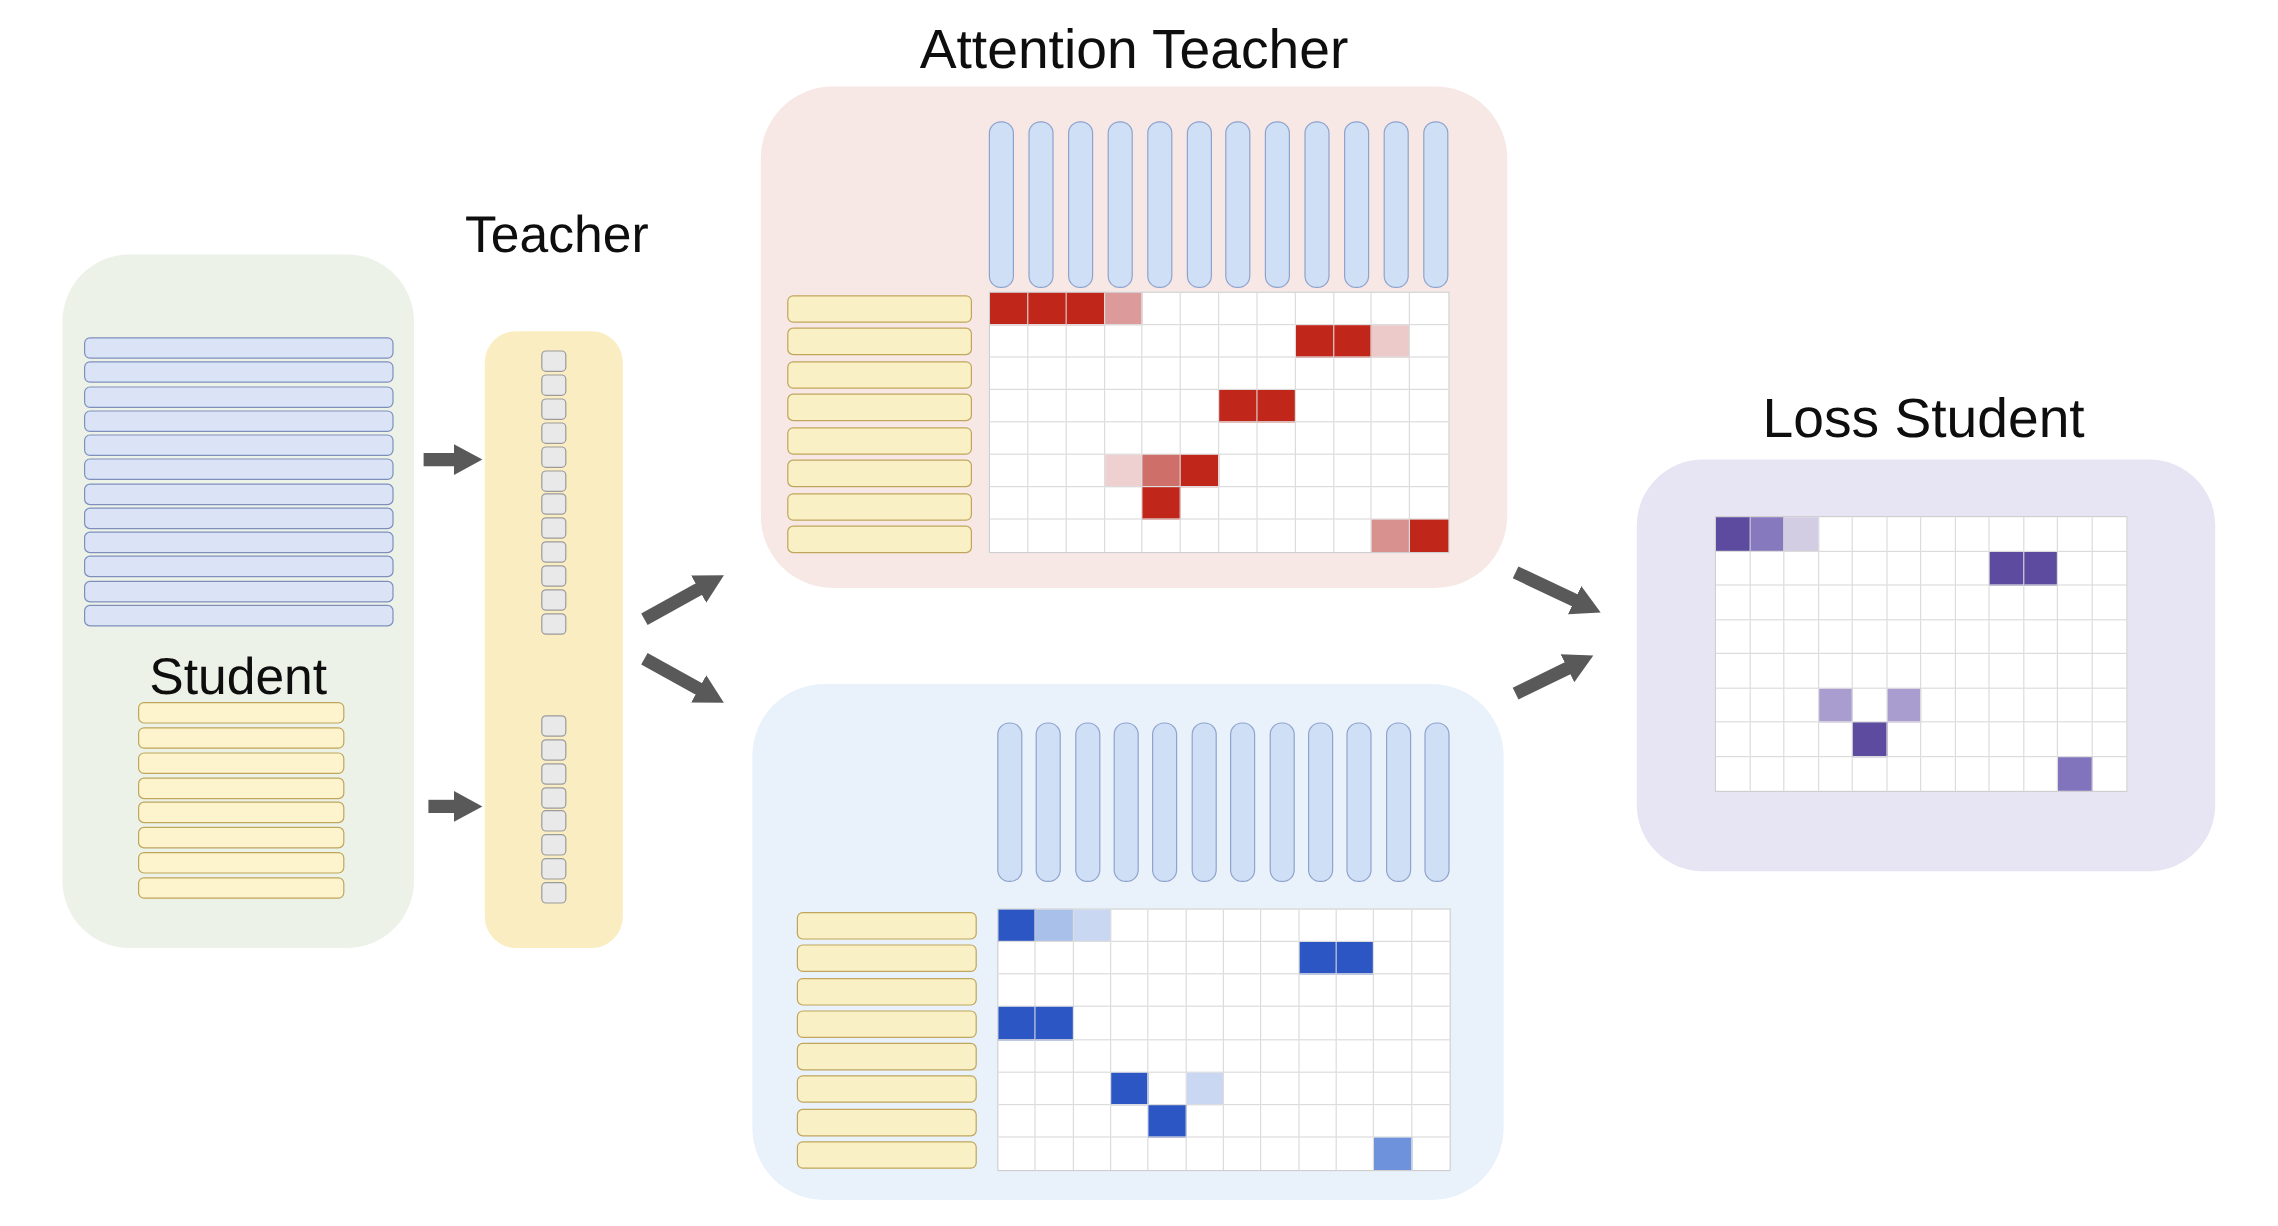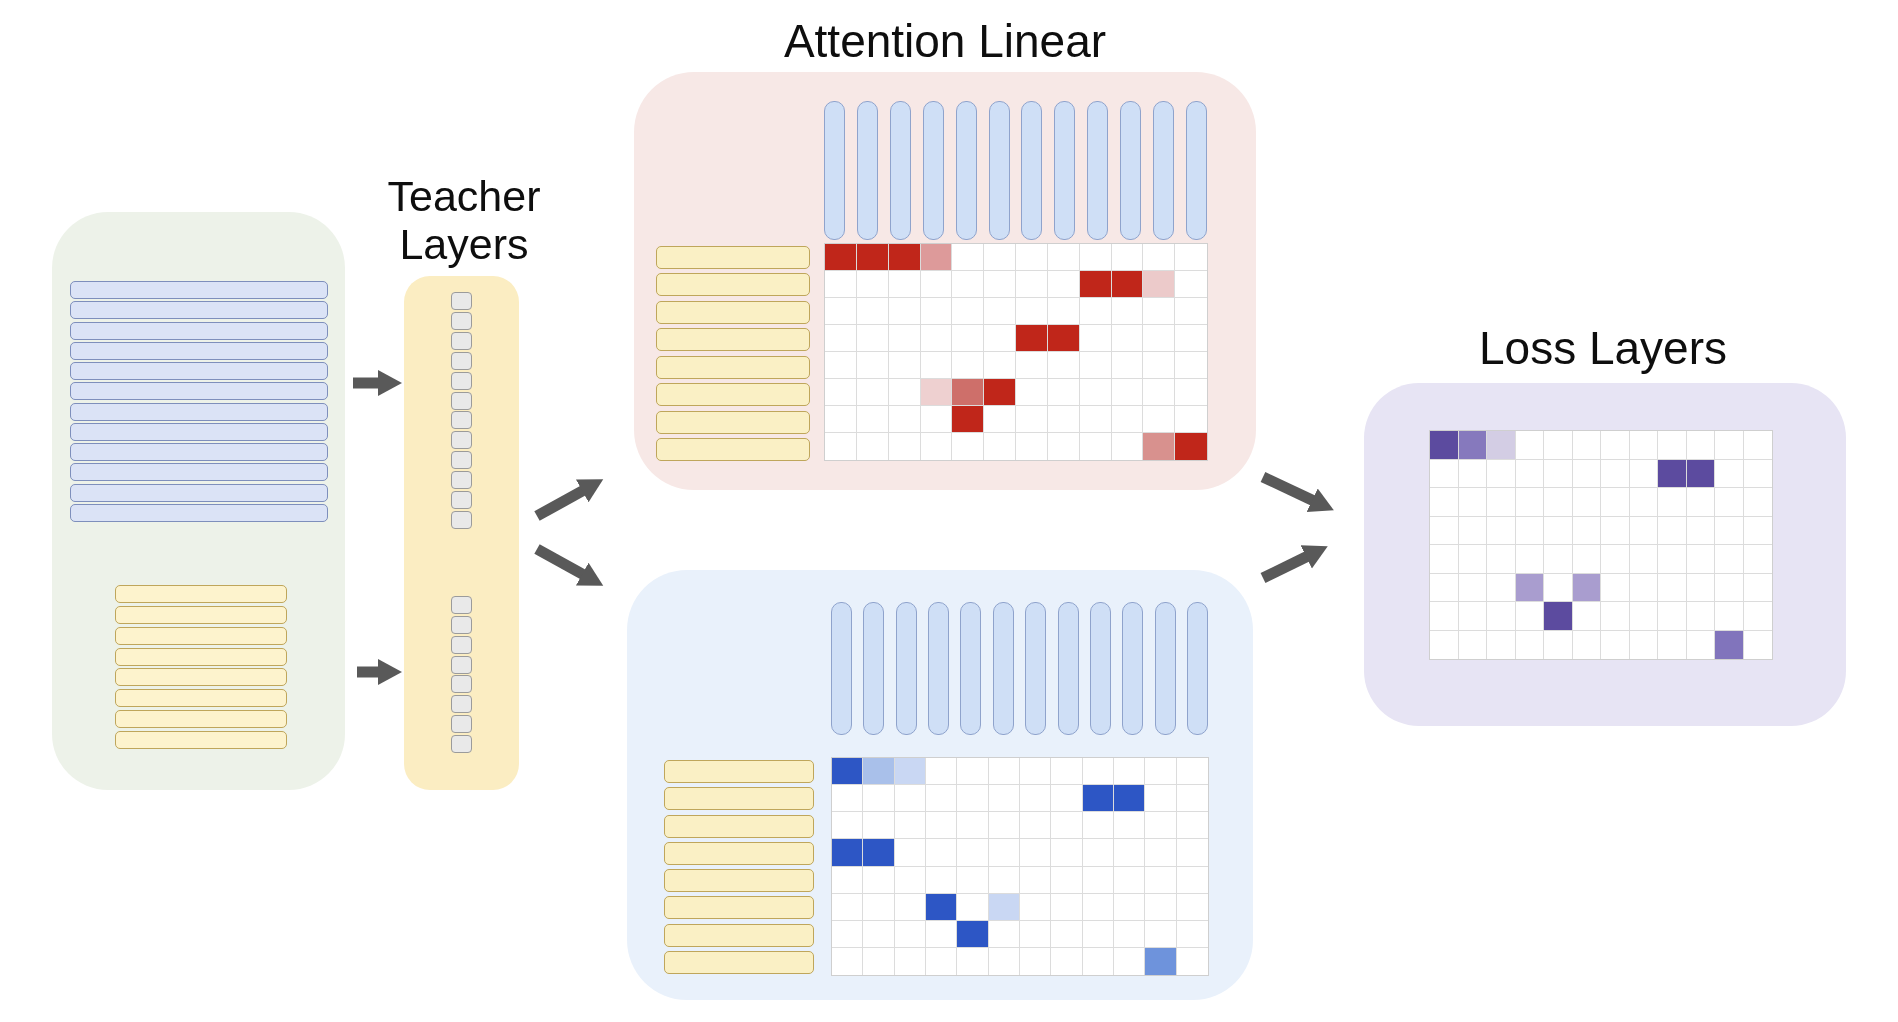--- a/index.html
+++ b/index.html
@@ -83,35 +83,35 @@
         <div class="trow" style="background: rgb(219, 227, 246); border: 1px solid rgb(126, 143, 188);"></div>
         <div class="trow" style="background: rgb(219, 227, 246); border: 1px solid rgb(126, 143, 188);"></div>
         <div class="trow" style="background: rgb(219, 227, 246); border: 1px solid rgb(126, 143, 188);"></div>
         <div class="trow" style="background: rgb(219, 227, 246); border: 1px solid rgb(126, 143, 188);"></div>
         <div class="trow" style="background: rgb(219, 227, 246); border: 1px solid rgb(126, 143, 188);"></div>
         <div class="trow" style="background: rgb(219, 227, 246); border: 1px solid rgb(126, 143, 188);"></div>
         <div class="trow" style="background: rgb(219, 227, 246); border: 1px solid rgb(126, 143, 188);"></div>
         <div class="trow" style="background: rgb(219, 227, 246); border: 1px solid rgb(126, 143, 188);"></div>
         <div class="trow" style="background: rgb(219, 227, 246); border: 1px solid rgb(126, 143, 188);"></div>
       </div>
+    <div class="io-title s">Student</div>
     <div class="student-rows">
         <div class="srow" style="background: rgb(253, 243, 205); border: 1px solid rgb(191, 166, 91);"></div>
         <div class="srow" style="background: rgb(253, 243, 205); border: 1px solid rgb(191, 166, 91);"></div>
         <div class="srow" style="background: rgb(253, 243, 205); border: 1px solid rgb(191, 166, 91);"></div>
         <div class="srow" style="background: rgb(253, 243, 205); border: 1px solid rgb(191, 166, 91);"></div>
         <div class="srow" style="background: rgb(253, 243, 205); border: 1px solid rgb(191, 166, 91);"></div>
         <div class="srow" style="background: rgb(253, 243, 205); border: 1px solid rgb(191, 166, 91);"></div>
         <div class="srow" style="background: rgb(253, 243, 205); border: 1px solid rgb(191, 166, 91);"></div>
         <div class="srow" style="background: rgb(253, 243, 205); border: 1px solid rgb(191, 166, 91);"></div>
       </div>
   </section>
 
   <div class="linear-label">
     <div>Teacher</div>
-    <div>Layers</div>
   </div>
   <section class="linear-box" style="background: rgb(251, 237, 194);">
     <div class="cell-stack top">
         <div class="lcell" style="background: rgb(233, 233, 233); border: 1px solid rgb(155, 155, 155);"></div>
         <div class="lcell" style="background: rgb(233, 233, 233); border: 1px solid rgb(155, 155, 155);"></div>
         <div class="lcell" style="background: rgb(233, 233, 233); border: 1px solid rgb(155, 155, 155);"></div>
         <div class="lcell" style="background: rgb(233, 233, 233); border: 1px solid rgb(155, 155, 155);"></div>
         <div class="lcell" style="background: rgb(233, 233, 233); border: 1px solid rgb(155, 155, 155);"></div>
         <div class="lcell" style="background: rgb(233, 233, 233); border: 1px solid rgb(155, 155, 155);"></div>
         <div class="lcell" style="background: rgb(233, 233, 233); border: 1px solid rgb(155, 155, 155);"></div>
@@ -126,21 +126,21 @@
         <div class="lcell" style="background: rgb(233, 233, 233); border: 1px solid rgb(155, 155, 155);"></div>
         <div class="lcell" style="background: rgb(233, 233, 233); border: 1px solid rgb(155, 155, 155);"></div>
         <div class="lcell" style="background: rgb(233, 233, 233); border: 1px solid rgb(155, 155, 155);"></div>
         <div class="lcell" style="background: rgb(233, 233, 233); border: 1px solid rgb(155, 155, 155);"></div>
         <div class="lcell" style="background: rgb(233, 233, 233); border: 1px solid rgb(155, 155, 155);"></div>
         <div class="lcell" style="background: rgb(233, 233, 233); border: 1px solid rgb(155, 155, 155);"></div>
         <div class="lcell" style="background: rgb(233, 233, 233); border: 1px solid rgb(155, 155, 155);"></div>
       </div>
   </section>
 
-  <div class="matrix-title attn-title">Attention Linear</div>
+  <div class="matrix-title attn-title">Attention Teacher</div>
   <section class="matrix-box attn" id="attn-box" style="background: rgb(247, 232, 230);">
     <div class="capsules">
         <div class="capsule" style="background: rgb(207, 223, 246); border-color: rgb(143, 163, 204);"></div>
         <div class="capsule" style="background: rgb(207, 223, 246); border-color: rgb(143, 163, 204);"></div>
         <div class="capsule" style="background: rgb(207, 223, 246); border-color: rgb(143, 163, 204);"></div>
         <div class="capsule" style="background: rgb(207, 223, 246); border-color: rgb(143, 163, 204);"></div>
         <div class="capsule" style="background: rgb(207, 223, 246); border-color: rgb(143, 163, 204);"></div>
         <div class="capsule" style="background: rgb(207, 223, 246); border-color: rgb(143, 163, 204);"></div>
         <div class="capsule" style="background: rgb(207, 223, 246); border-color: rgb(143, 163, 204);"></div>
         <div class="capsule" style="background: rgb(207, 223, 246); border-color: rgb(143, 163, 204);"></div>
@@ -377,21 +377,21 @@
         <div class="gcell lastr" style="border-color: rgb(220, 220, 220);"></div>
         <div class="gcell lastr" style="border-color: rgb(220, 220, 220);"></div>
         <div class="gcell lastr" style="border-color: rgb(220, 220, 220);"></div>
         <div class="gcell lastr" style="border-color: rgb(220, 220, 220);"></div>
         <div class="gcell lastr" style="border-color: rgb(220, 220, 220);"></div>
         <div class="gcell lastr" style="border-color: rgb(220, 220, 220); background: rgb(110, 147, 220);"></div>
         <div class="gcell lastc lastr" style="border-color: rgb(220, 220, 220);"></div>
       </div>
   </section>
 
-  <div class="matrix-title loss-title">Loss Layers</div>
+  <div class="matrix-title loss-title">Loss Student</div>
   <section class="matrix-box lossbox" id="loss-box" style="background: rgb(231, 228, 244);">
     <div class="grid" style="background: rgb(255, 255, 255);">
         <div class="gcell" style="border-color: rgb(220, 220, 220); background: rgb(92, 75, 159);"></div>
         <div class="gcell" style="border-color: rgb(220, 220, 220); background: rgb(134, 121, 189);"></div>
         <div class="gcell" style="border-color: rgb(220, 220, 220); background: rgb(211, 205, 228);"></div>
         <div class="gcell" style="border-color: rgb(220, 220, 220);"></div>
         <div class="gcell" style="border-color: rgb(220, 220, 220);"></div>
         <div class="gcell" style="border-color: rgb(220, 220, 220);"></div>
         <div class="gcell" style="border-color: rgb(220, 220, 220);"></div>
         <div class="gcell" style="border-color: rgb(220, 220, 220);"></div>

